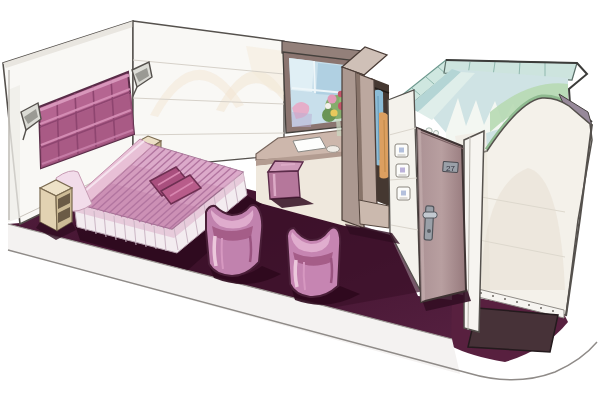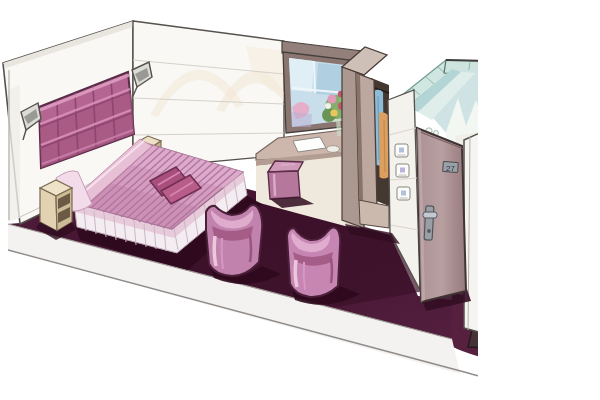--- a/index.html
+++ b/index.html
@@ -1,16 +1,16 @@
 <!DOCTYPE html>
 <html><head>
 <meta charset="utf-8">
 <style>
   html,body{margin:0;padding:0;background:#ffffff;}
-  #stage{width:478px;height:400px;position:relative;overflow:hidden;background:#ffffff;font-family:"Liberation Sans",sans-serif;}
+  #stage{width:600px;height:400px;position:relative;overflow:hidden;background:#ffffff;font-family:"Liberation Sans",sans-serif;}
 </style>
 </head>
 <body>
 <div id="stage">
 <svg width="600" height="400" viewBox="0 0 600 400">
 <defs>
   <linearGradient id="doorg" x1="0" y1="0" x2="1" y2="0">
     <stop offset="0" stop-color="#ab9194"></stop>
           <stop offset="0.5" stop-color="#b89fa0"></stop>
           <stop offset="1" stop-color="#96797c"></stop>

